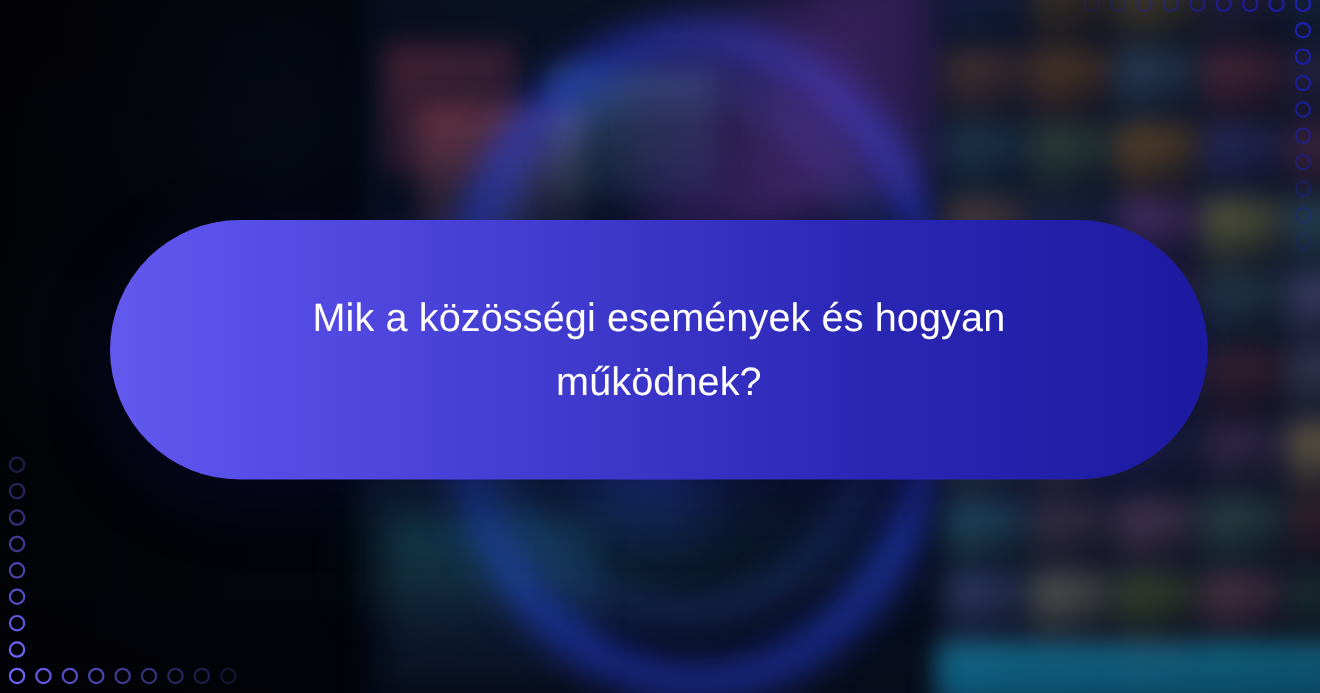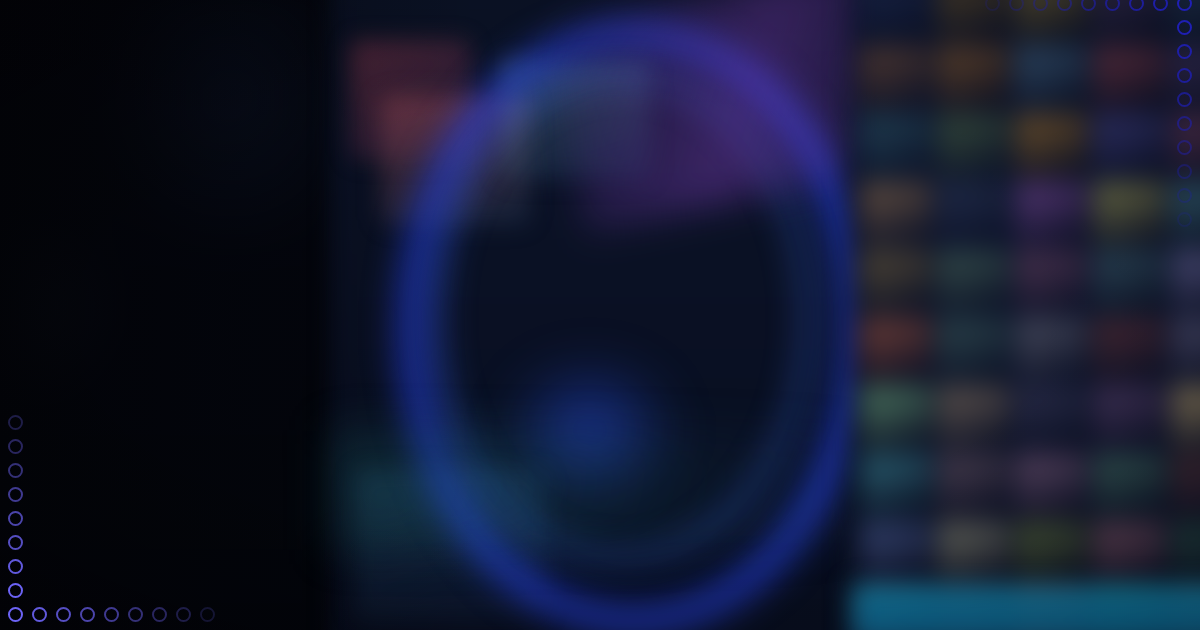--- a/index.html
+++ b/index.html
@@ -307,14 +307,17 @@
       <span class="dot" style="opacity: 0.9;"></span>
       <span class="dot" style="opacity: 0.79;"></span>
       <span class="dot" style="opacity: 0.69;"></span>
       <span class="dot" style="opacity: 0.58;"></span>
       <span class="dot" style="opacity: 0.47;"></span>
       <span class="dot" style="opacity: 0.37;"></span>
       <span class="dot" style="opacity: 0.27;"></span>
       <span class="dot" style="opacity: 0.18;"></span>
     </div>
 
+  <div class="pill">
+    <h1 class="pill-title">Mik a közösségi események és hogyan működnek?</h1>
+  </div>
 
 </div>
 
 </body></html>

